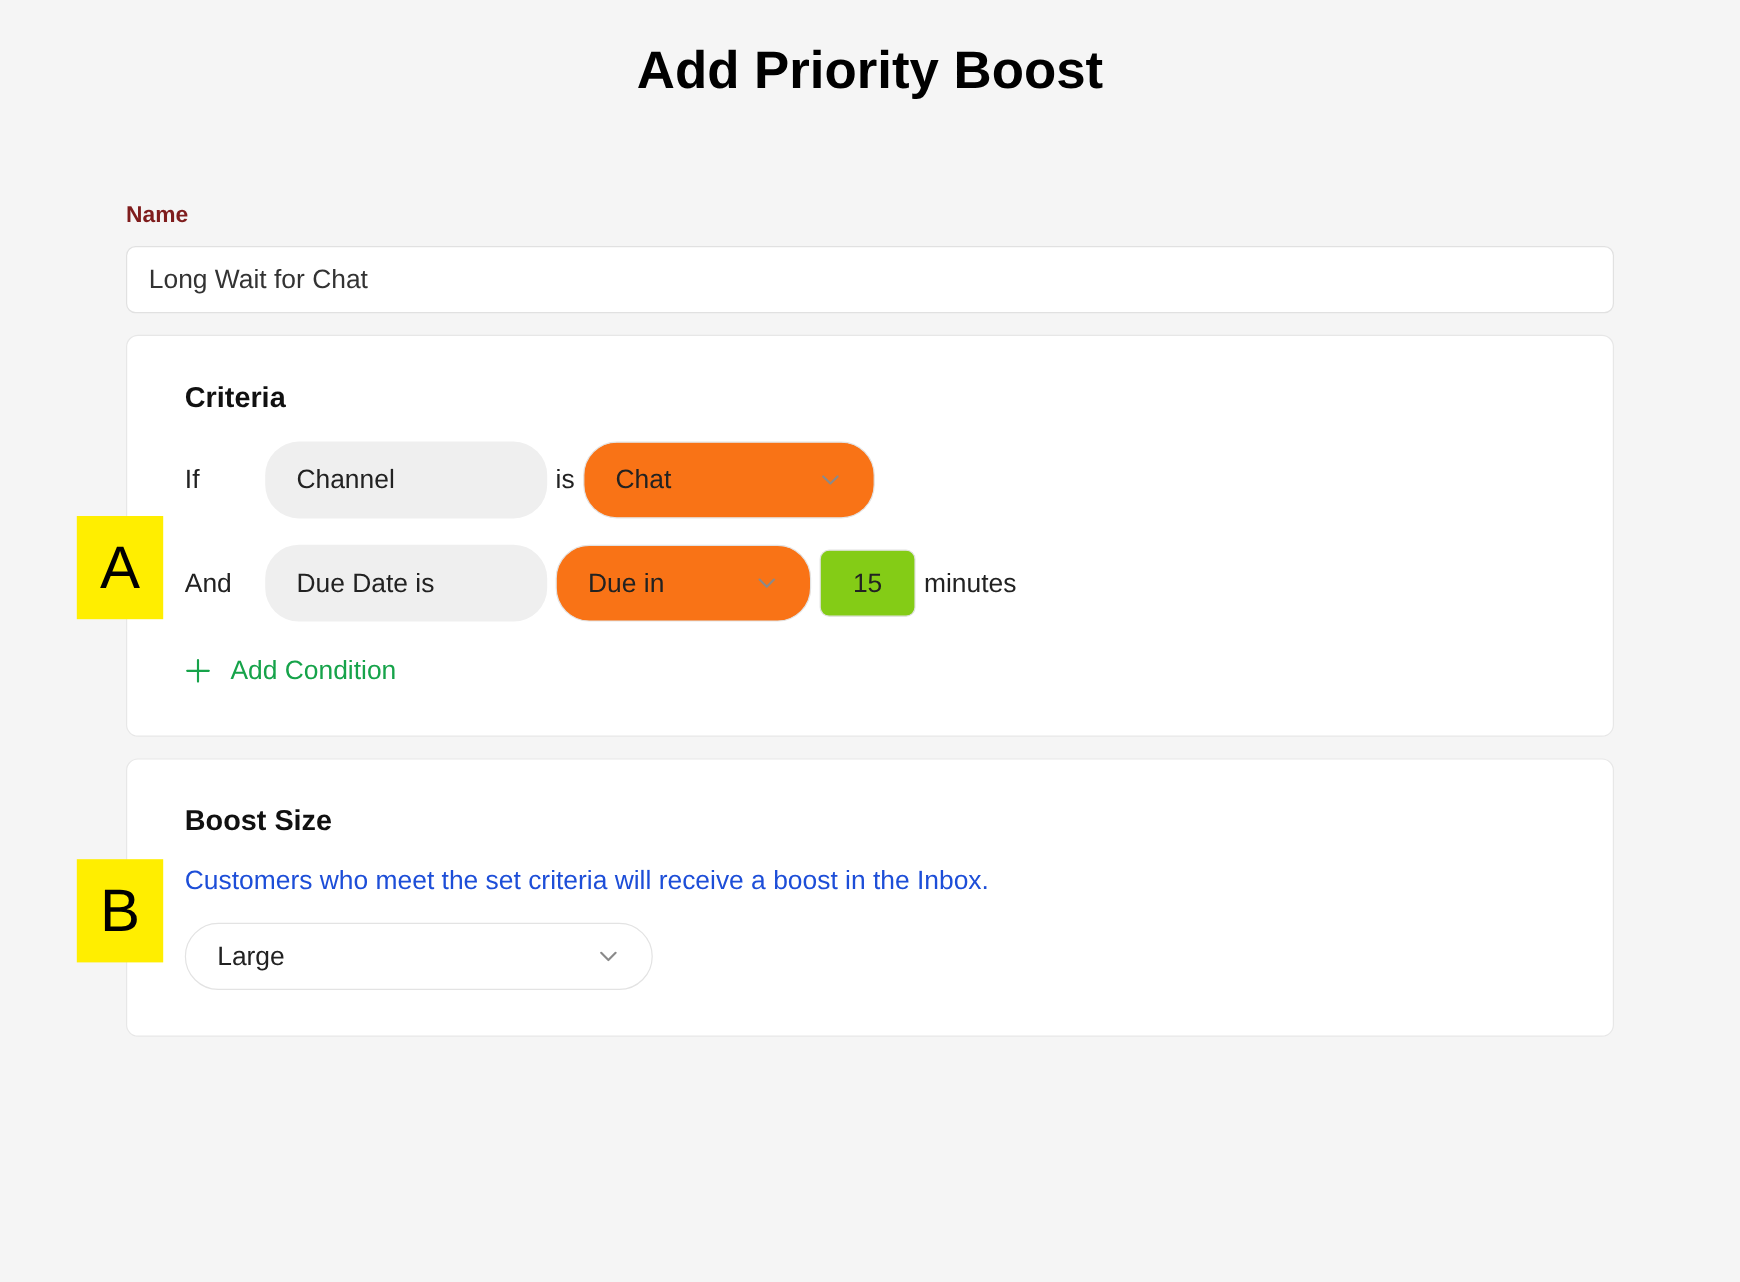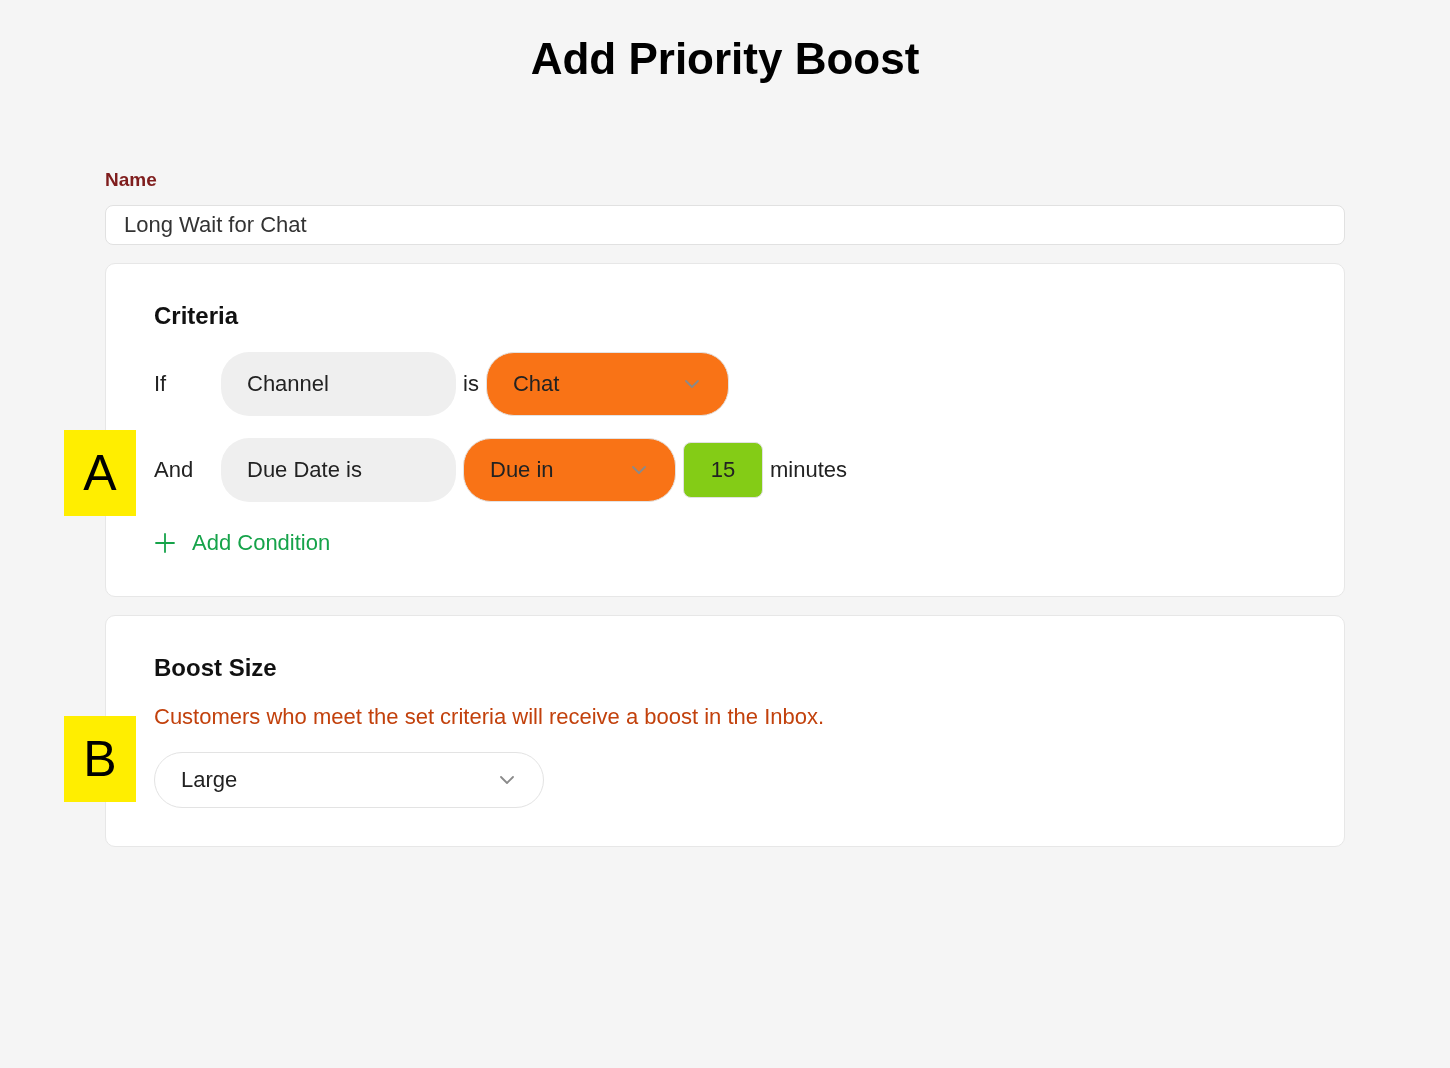--- a/index.html
+++ b/index.html
@@ -25,21 +25,21 @@
       margin-bottom: 85px;
     }
     .name-label {
       font-size: 19px;
       font-weight: 700;
       color: #7f1d1d;
       margin-bottom: 14px;
     }
     .name-input {
       width: 100%;
-      height: 40px;
+      height: 56px;
       border: 1px solid #e1e1e1;
       border-radius: 8px;
       background: #fff;
       padding: 0 18px;
       font-size: 22px;
       color: #333;
       font-family: inherit;
     }
     .panel {
       background: #fff;
@@ -122,21 +122,21 @@
     .plus-icon {
       width: 22px;
       height: 22px;
       display: inline-flex;
       align-items: center;
       justify-content: center;
     }
     .plus-icon svg { display:block; }
     .boost-desc {
       font-size: 22px;
-      color: #c2410c;
+      color: #1d4ed8;
       margin-bottom: 22px;
     }
     .boost-select {
       display: inline-flex;
       align-items: center;
       justify-content: space-between;
       width: 390px;
       height: 56px;
       border: 1px solid #e3e3e3;
       border-radius: 28px;

